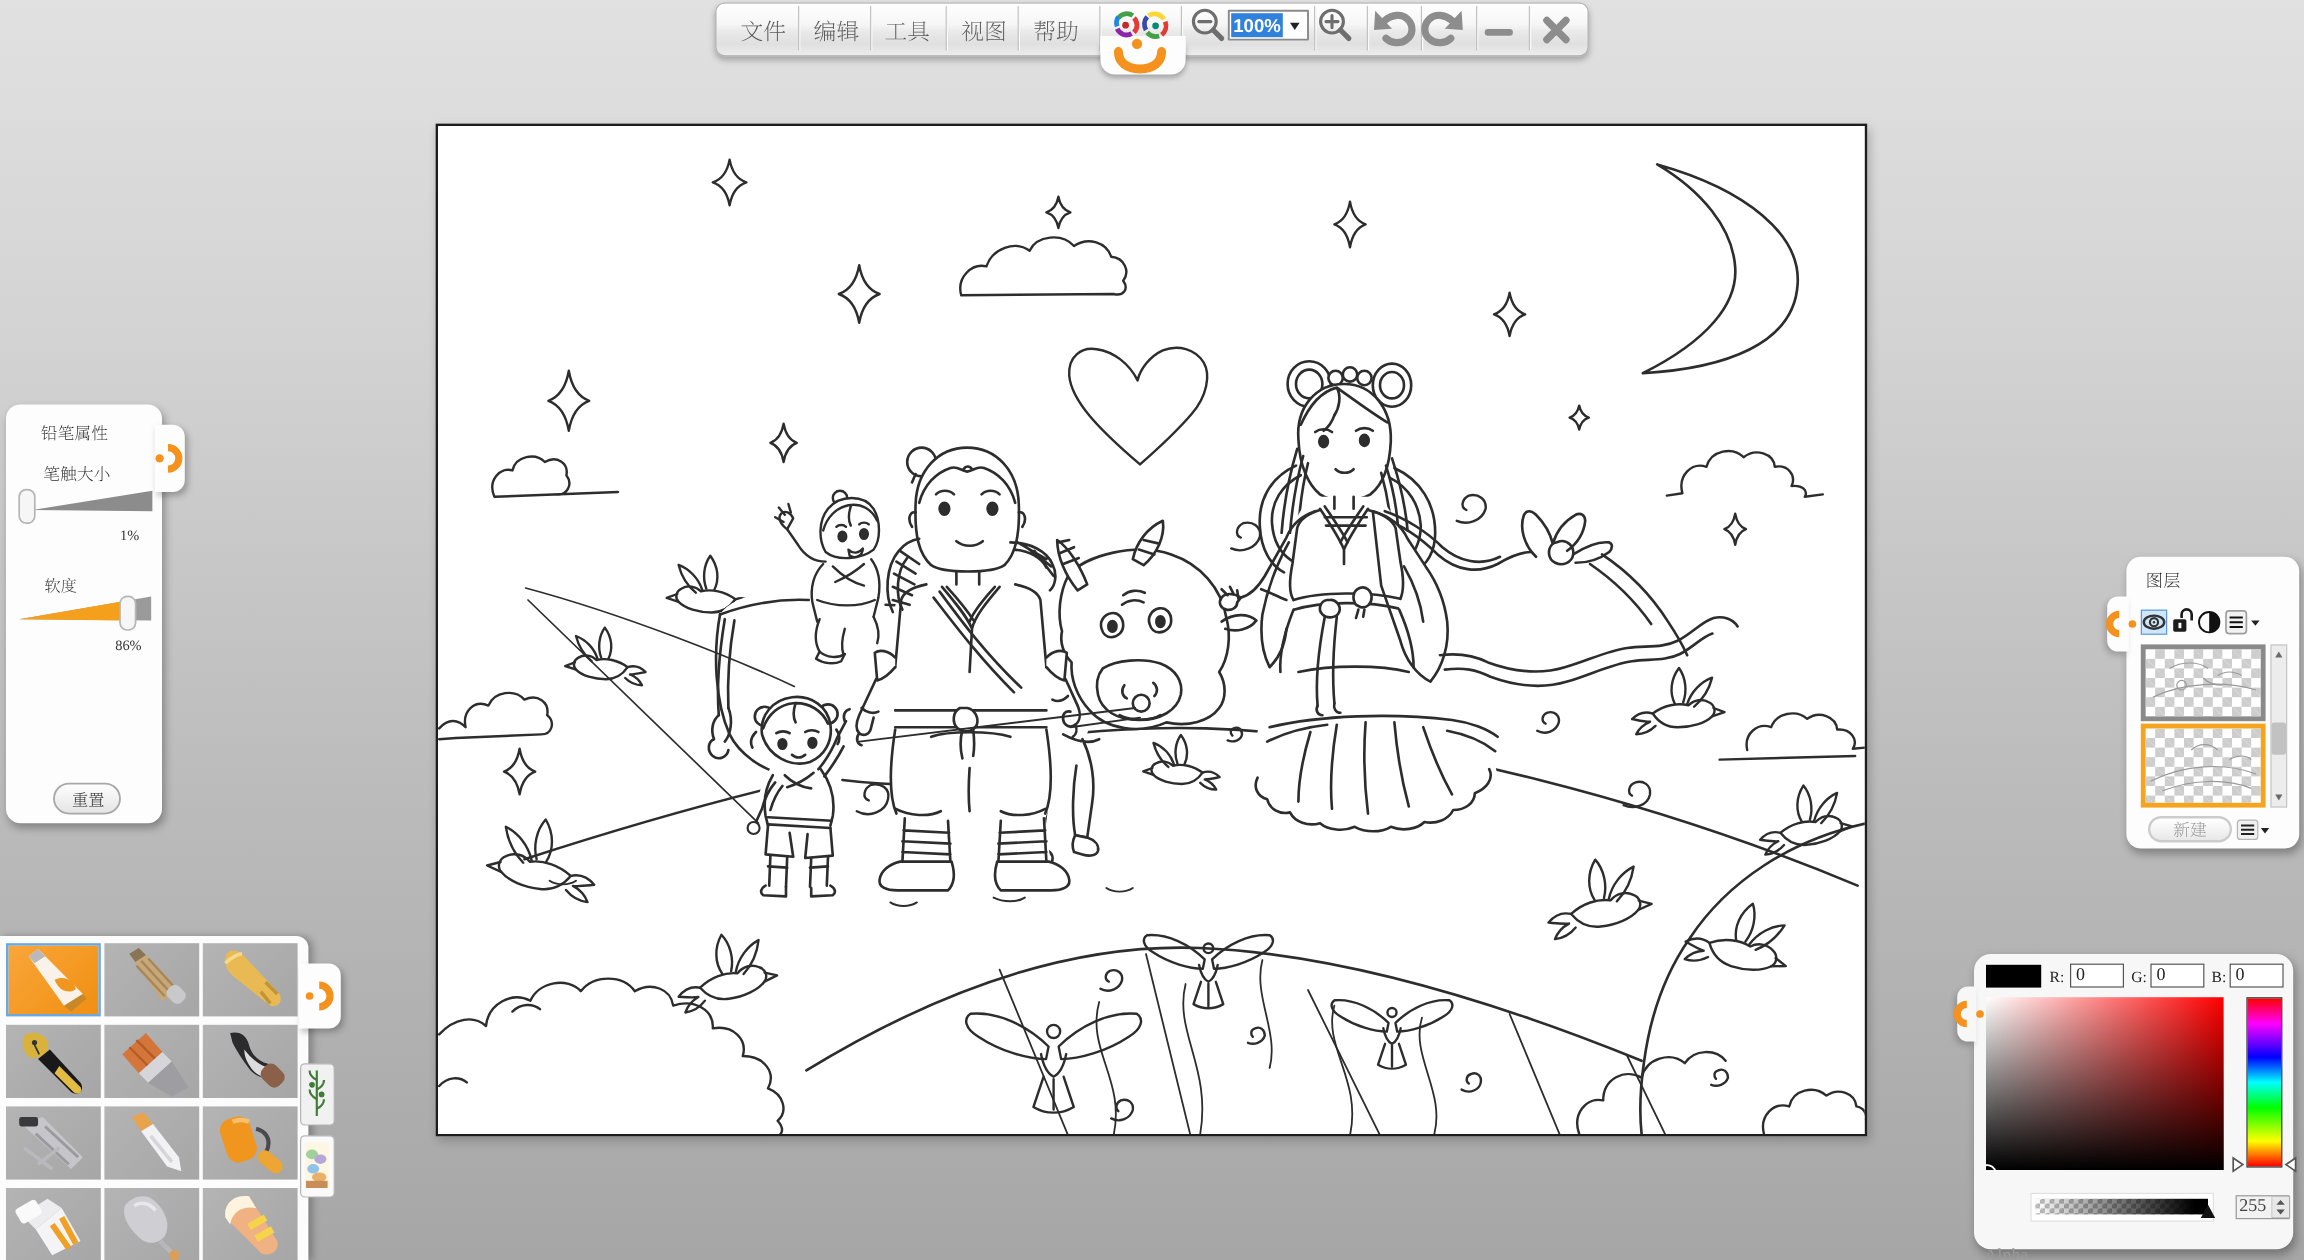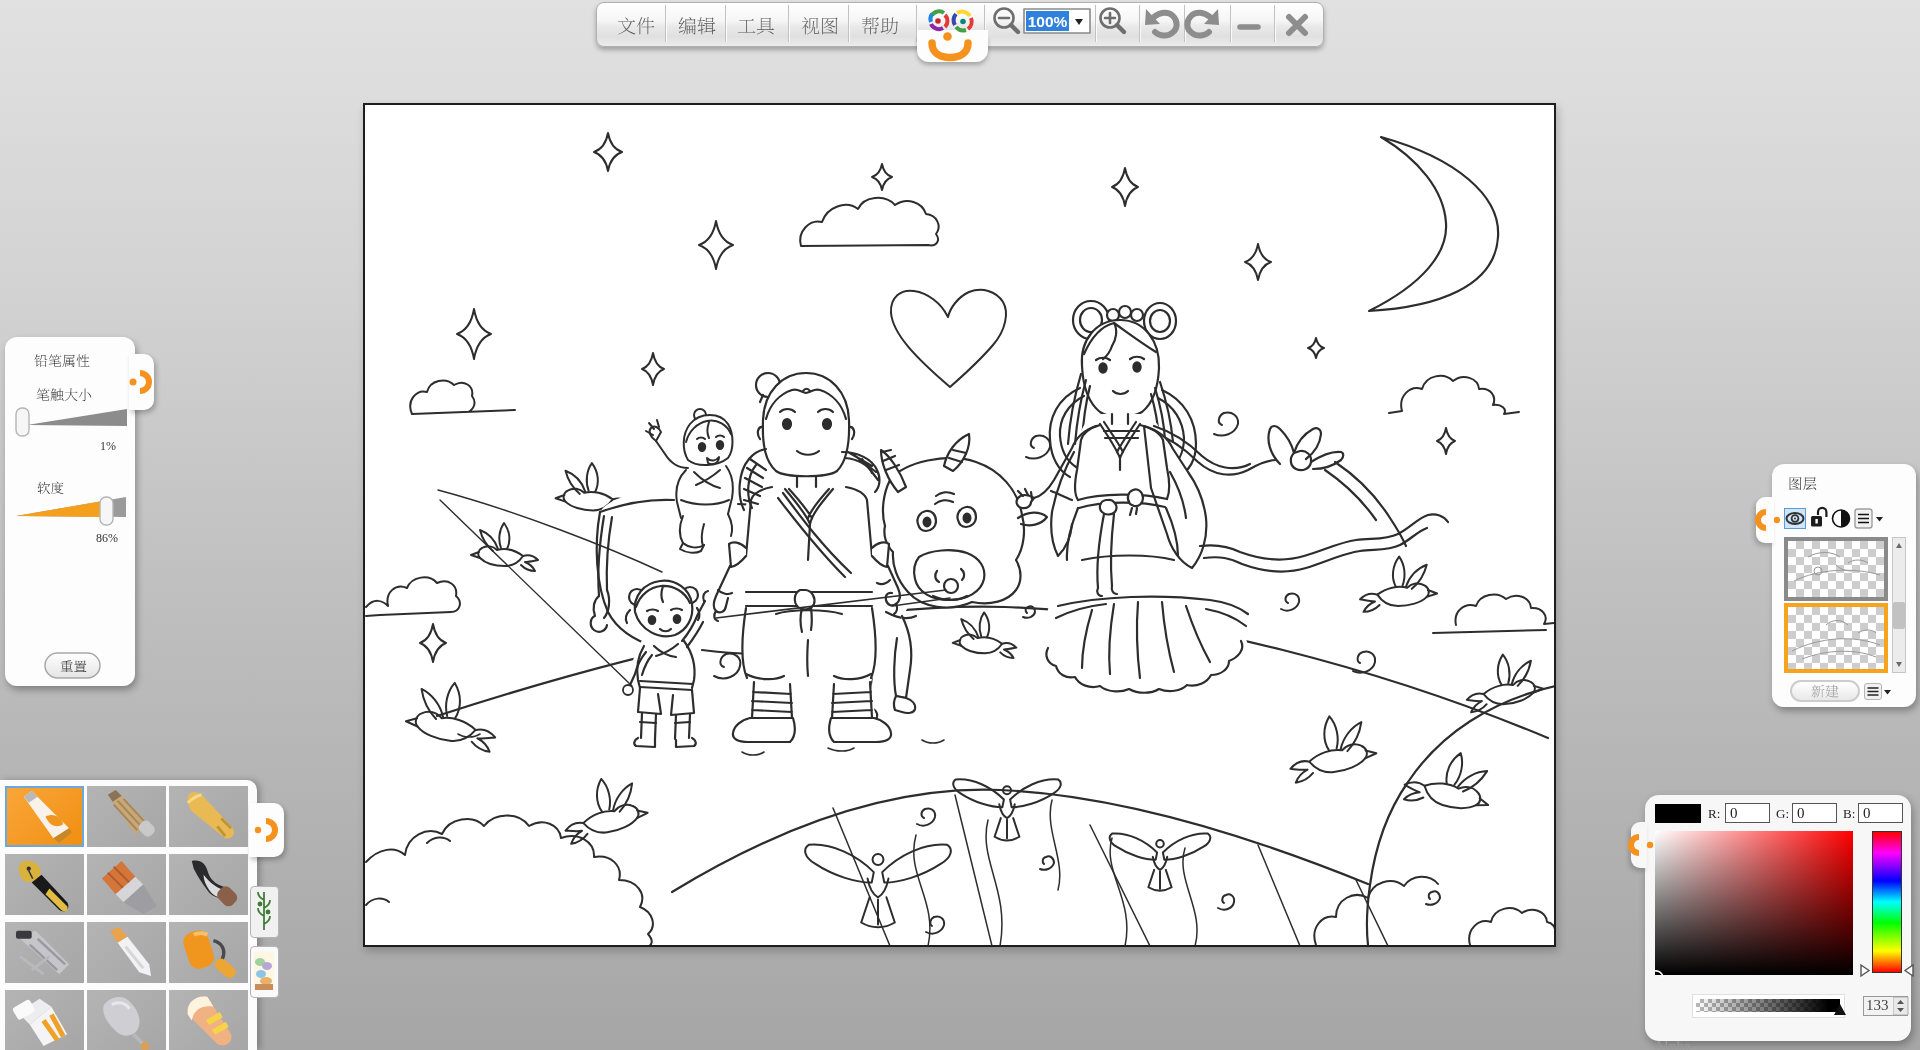--- a/index.html
+++ b/index.html
@@ -564,18 +564,18 @@
  <path d="M55,3 L47,8.5 L55,14 Z" fill="#fdfdfd" stroke="#555" stroke-width="1.4"></path>
 </svg>
 <div class="abs" style="left:1692px;top:994px;width:151px;height:22px;background:#fff;border:1px solid #e0e0e0;"></div>
 <div class="abs" style="left:1696px;top:999px;width:144px;height:13px;background-image:linear-gradient(45deg,#b9b9b9 25%,transparent 25%,transparent 75%,#b9b9b9 75%),linear-gradient(45deg,#b9b9b9 25%,transparent 25%,transparent 75%,#b9b9b9 75%);background-size:8px 8px;background-position:0 0,4px 4px;background-color:#fff;"></div>
 <div class="abs" style="left:1696px;top:999px;width:144px;height:13px;background:linear-gradient(to right,rgba(0,0,0,0),#000 92%);"></div>
 <svg class="abs" style="left:1833px;top:1004px" width="14" height="12" viewBox="0 0 14 12">
     <path d="M7,0 L1,11 L13,11 Z" fill="#111"></path>
   </svg>
 <div class="abs" style="left:1654px;top:999px;font:14px 'Liberation Serif',serif;color:#9a9a9a;letter-spacing:0.5px;margin-top:40px;">Alpha</div>
 <div class="abs" style="left:1863px;top:996px;width:45px;height:20px;background:#f2f2f2;border:1.4px solid #999;box-sizing:border-box;"></div>
-<div class="abs" style="left:1866px;top:997px;font:15px 'Liberation Serif',serif;color:#444;">133</div>
+<div class="abs" style="left:1866px;top:997px;font:15px 'Liberation Serif',serif;color:#444;">255</div>
 <svg class="abs" style="left:1893px;top:997px" width="16" height="18" viewBox="0 0 16 18">
  <rect x="0" y="0" width="15" height="18" fill="#e8e8e8" stroke="#aaa" stroke-width="1"></rect>
  <path d="M4,7 L7.5,3 L11,7 Z" fill="#555"></path>
     <path d="M4,11 L11,11 L7.5,15 Z" fill="#555"></path>
 </svg>
 
 </body></html>

